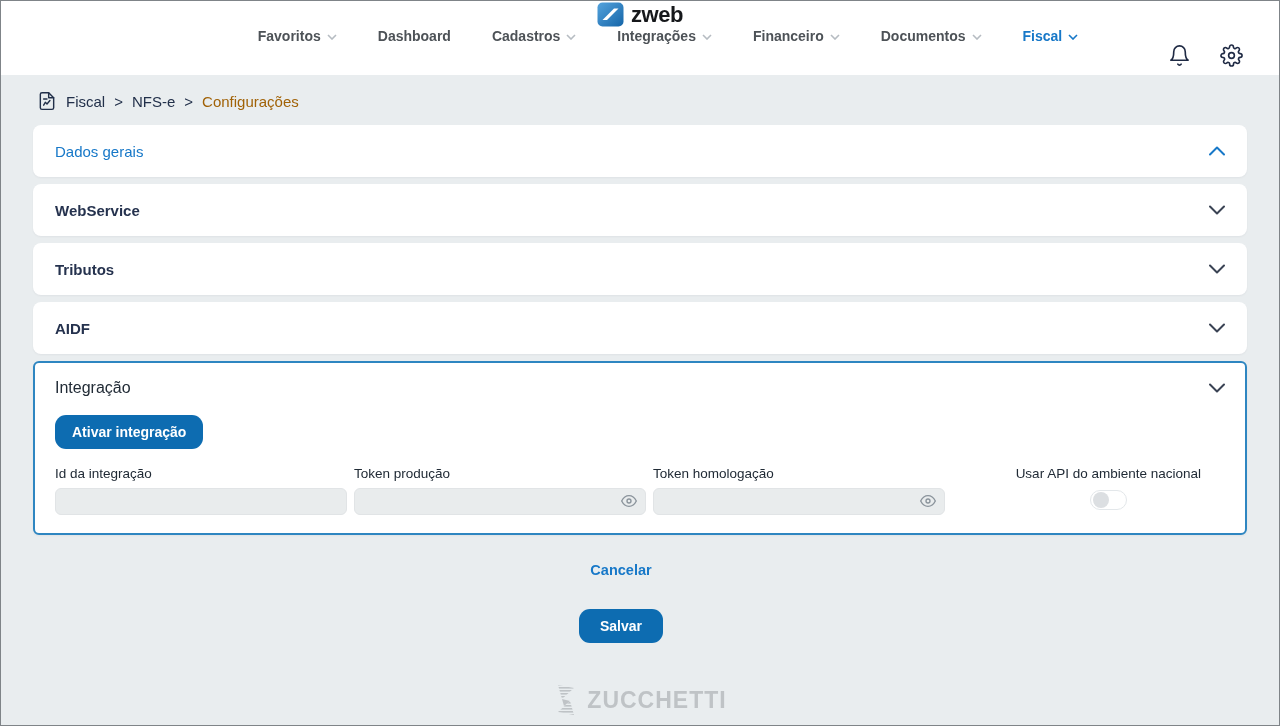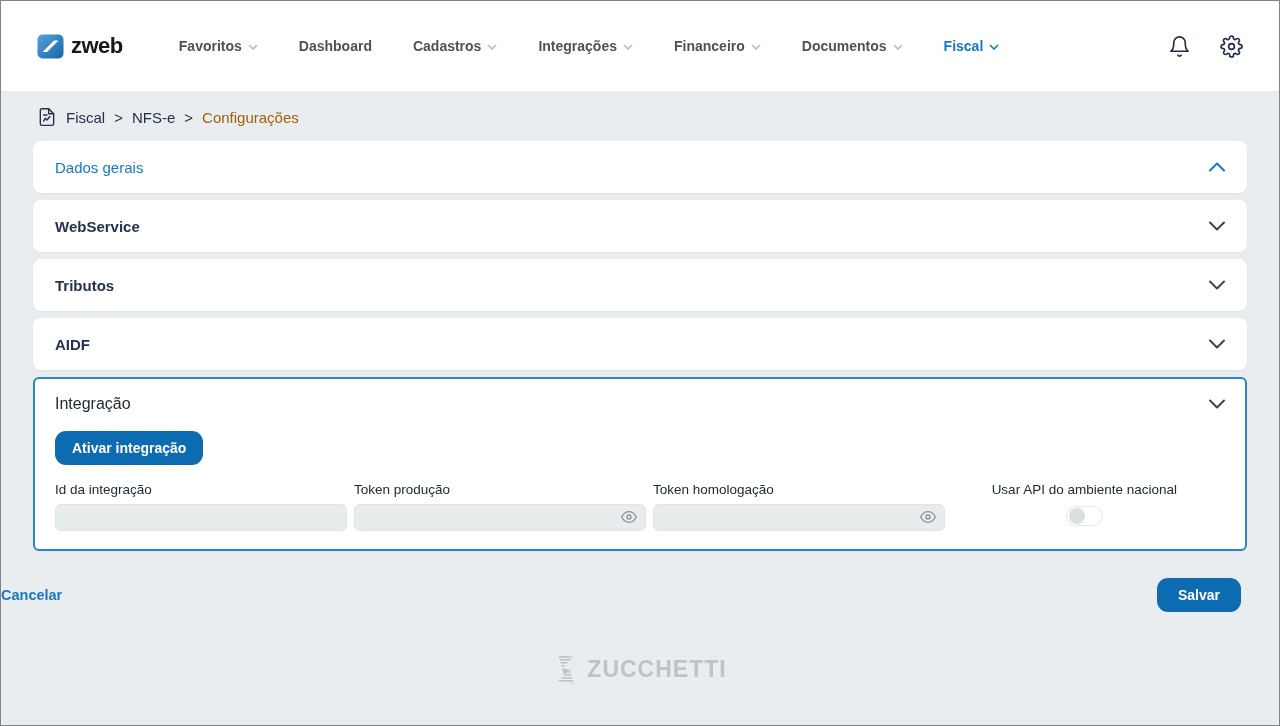--- a/index.html
+++ b/index.html
@@ -7,25 +7,26 @@
   body {
     font-family: "Liberation Sans", sans-serif;
     background: #e9edef;
     border: 1px solid #7f8488;
     overflow: hidden;
     position: relative;
   }
 
   
   .topbar {
-    height: 90px;
+    height: 74px;
     background: #ffffff;
     display: flex;
     align-items: center;
     padding: 0 36px;
+    flex-direction: column;
   }
   .brand { display: flex; align-items: center; gap: 7px; cursor: pointer; }
   .brand-mark { width: 27px; height: 27px; display: block; }
   .brand-name {
     font-size: 22px; font-weight: 700; color: #16181b; letter-spacing: -0.5px;
   }
   .nav { display: flex; align-items: center; gap: 41px; margin-left: 56px; }
   .nav-item {
     display: flex; align-items: center; gap: 6px;
     font-size: 14px; font-weight: 600; color: #4d5257; cursor: pointer;
@@ -95,41 +96,43 @@
     border-radius: 6px;
     padding: 0 30px 0 10px;
     font-family: "Liberation Sans", sans-serif;
     font-size: 13px; color: #495057;
   }
   .eye {
     position: absolute; right: 9px; bottom: 6px;
     width: 16px; height: 16px; color: #8a939b; cursor: pointer;
   }
   .toggle-col {
-    margin-left: auto; margin-right: 48px;
+    margin-left: auto; margin-right: 24px;
     display: flex; flex-direction: column; align-items: center;
   }
   .toggle-col .field-label { margin-bottom: 9px; }
   .switch {
     width: 37px; height: 20px;
     background: #ffffff;
     border: 1px solid #e3e7ea;
     border-radius: 11px;
     position: relative; cursor: pointer;
   }
   .switch .knob {
     position: absolute; left: 2px; top: 1px;
     width: 16px; height: 16px; border-radius: 50%;
     background: #dcdfe2;
   }
 
   
   .actions {
-    display: flex; align-items: center; justify-content: space-between;
+    display: flex; align-items: center; justify-content: flex-end;
+    gap: 31px;
     margin: 27px 38px 0 0;
+    flex-direction: column;
   }
   .link-btn { color: #1778c8; font-size: 14.5px; font-weight: 700; cursor: pointer; }
   .btn.save { padding: 9px 21px; }
 
   
   .footer {
     margin-top: 41px;
     display: flex; align-items: center; justify-content: center; gap: 8px;
   }
   .z-mark { width: 26px; height: 32px; }

